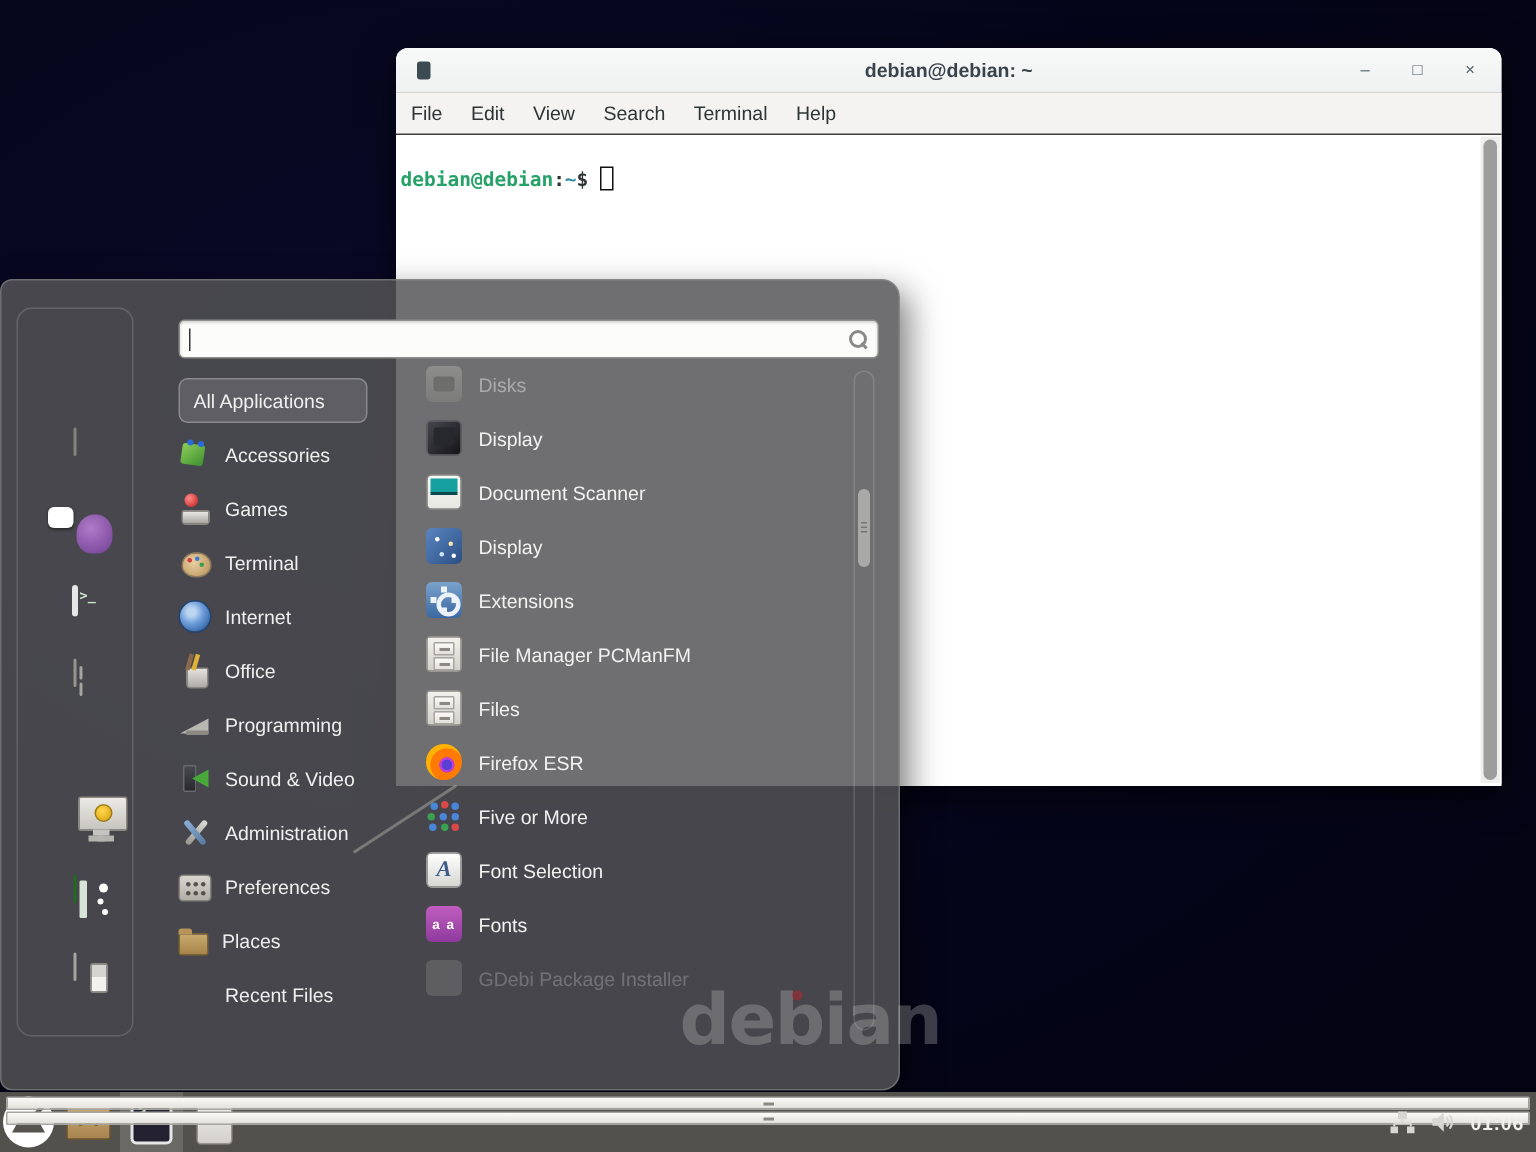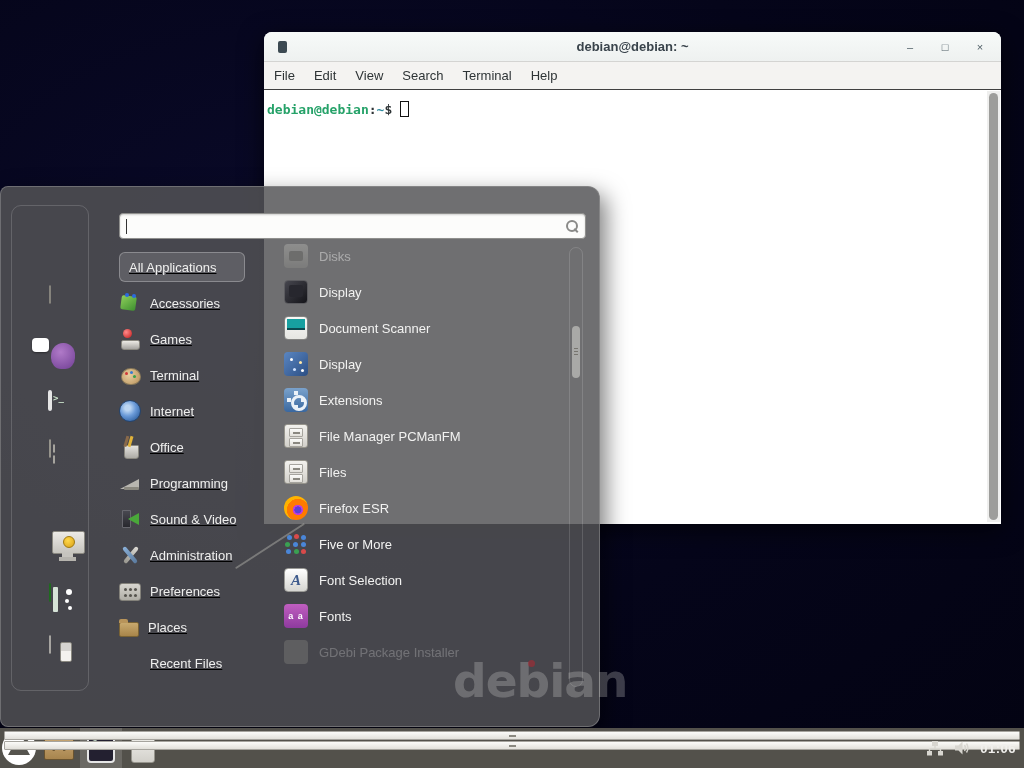--- a/index.html
+++ b/index.html
@@ -13,21 +13,21 @@
   .titlebar{height:30px;background:linear-gradient(#f7faf9,#eef1f0);border-bottom:1px solid #d4d4d2;
             border-radius:8px 8px 0 0;position:relative;display:flex;align-items:center;justify-content:center;}
   .t-appicon{position:absolute;left:14px;top:9px;width:9px;height:12px;background:#3c4a52;border-radius:2px;}
   .t-title{font-weight:bold;font-size:13px;color:#39434b;}
   .wbtns{position:absolute;right:14px;top:0;height:30px;display:flex;align-items:center;gap:21px;}
   .wbtn{font-size:11px;color:#4f5e66;cursor:default;line-height:30px;width:14px;text-align:center;}
   .menubar{height:28px;background:#f4f3f1;border-bottom:1px solid #404040;display:flex;align-items:center;
            gap:19px;padding-left:10px;font-size:13px;color:#2e3436;}
   .menubar span{cursor:default;}
   .tcontent{position:relative;height:433px;background:#fff;font:bold 13px "DejaVu Sans Mono","Liberation Mono",monospace;
-            padding:11px 16px 0 3px;}
+            padding:21px 16px 0 3px;}
   .p-user{color:#26a269}
   .p-colon,.p-dollar{color:#2e3436}
   .p-path{color:#2f8a9e}
   .tcursor{display:inline-block;width:9px;height:16px;border:1.5px solid #111;margin-left:8px;vertical-align:-3px;}
   .tscroll{position:absolute;right:1px;top:1px;width:13px;height:431px;background:#efefee;}
   .tthumb{position:absolute;left:2px;top:2px;width:9px;height:427px;background:#9d9d9b;border-radius:5px;}
 
   
   .appmenu{position:absolute;left:0;top:186px;width:600px;height:541px;z-index:2;
            background:rgba(83,83,86,0.84);border:1px solid rgba(160,160,160,.45);
@@ -38,21 +38,21 @@
   .searchbox{position:absolute;left:118px;top:26px;width:467px;height:26px;background:#fcfcfb;
              border:1px solid #8f8f8d;border-radius:4px;display:flex;align-items:center;padding:0 6px;
              box-shadow:inset 0 1px 2px rgba(0,0,0,.18);}
   .searchbox input{flex:1;border:none;outline:none;background:transparent;font-size:13px;color:#222;
                    border-left:1px solid #333;height:15px;}
   .mag{position:relative;width:14px;height:14px;flex:none;}
   .mag::before{content:"";position:absolute;left:1px;top:1px;width:8px;height:8px;border:2px solid #8a8a88;border-radius:50%;}
   .mag::after{content:"";position:absolute;left:10px;top:9px;width:2px;height:5px;background:#8a8a88;transform:rotate(-45deg);}
 
   .cats{position:absolute;left:118px;top:62px;width:158px;}
-  .cat{height:36px;display:flex;align-items:center;gap:9px;cursor:pointer;text-decoration:underline;}
+  .cat{height:36px;display:flex;align-items:center;gap:9px;cursor:pointer;}
   .cat-all{height:30px;margin:3px 0;background:rgba(255,255,255,.13);border:1px solid rgba(255,255,255,.28);
            border-radius:6px;padding-left:9px;width:126px;}
   .clabel{font-size:13px;color:#efefee;white-space:nowrap;}
 
   .apps{position:absolute;left:283px;top:51px;width:282px;}
   .app{height:36px;display:flex;align-items:center;gap:11px;cursor:pointer;}
   .alabel{font-size:13px;color:#f2f2f1;white-space:nowrap;}
   .dim45{opacity:.45}.dim50{opacity:.5}.dim25{opacity:.25}
 
   .mscroll{position:absolute;left:568px;top:60px;width:14px;height:440px;

